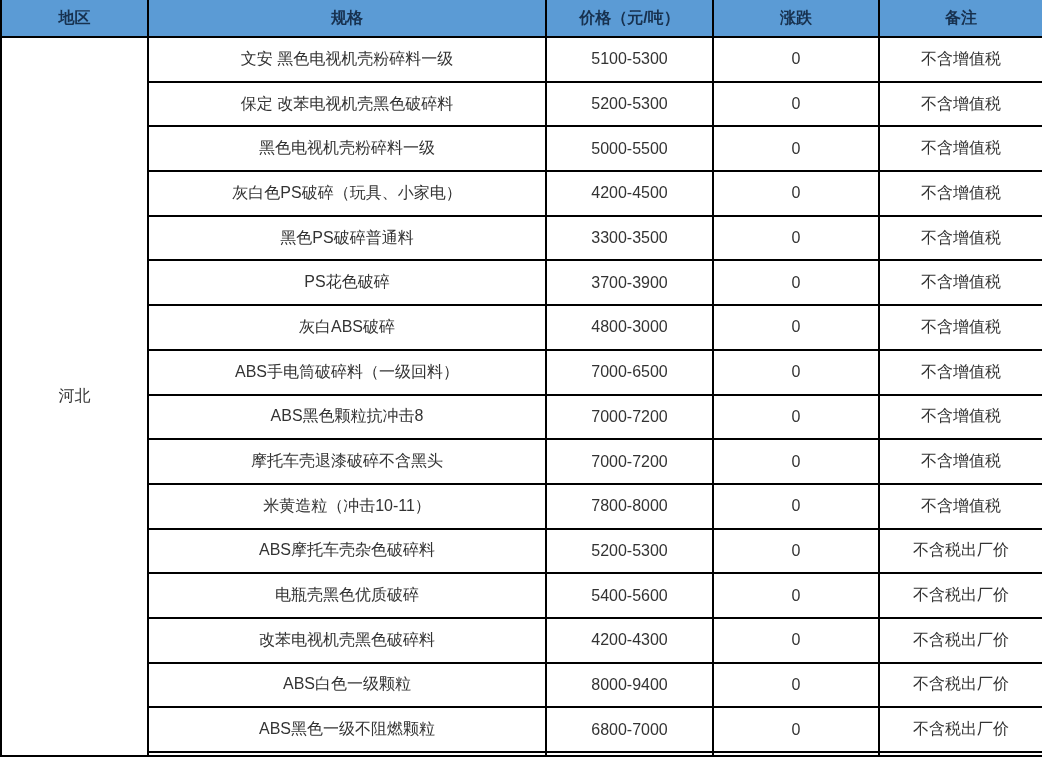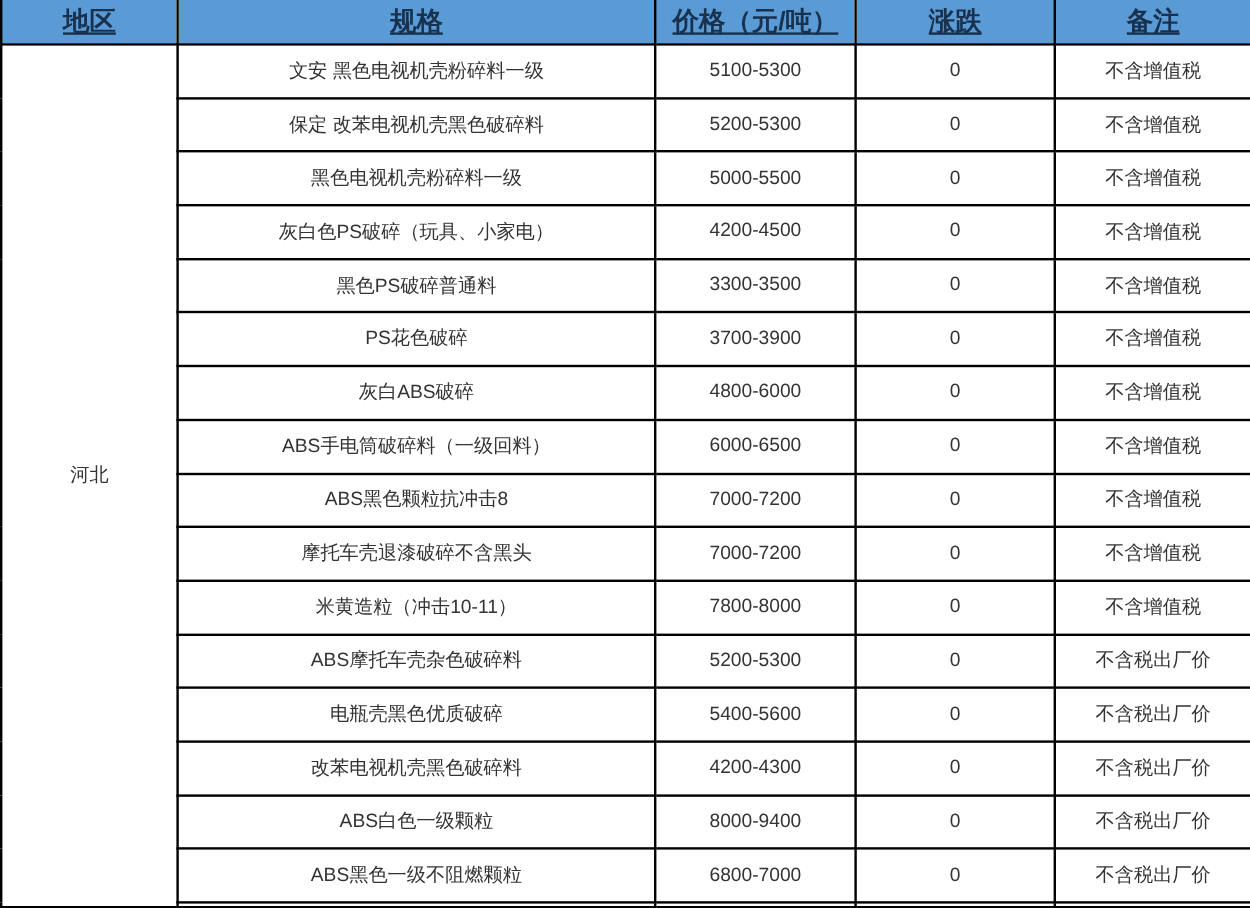--- a/index.html
+++ b/index.html
@@ -26,24 +26,23 @@
     text-align: center;
     vertical-align: middle;
     padding: 0 4px;
     overflow: hidden;
     white-space: nowrap;
   }
   table.price-table th {
     border-top: none;
     background: var(--header-bg, #5B9BD5);
     color: var(--header-text, #17314F);
-    font-size: 22px;
+    font-size: 16px;
     font-weight: 700;
     height: 36px;
-    text-decoration: underline;
   }
   table.price-table td {
     color: var(--body-text, #333333);
     font-size: 16px;
     font-weight: 400;
     background: #ffffff;
   }
   table.price-table td.region {
     font-size: 16px;
     color: var(--body-text, #333333);
@@ -104,27 +103,27 @@
           <td>不含增值税</td>
         </tr>
         <tr>
           <td>PS花色破碎</td>
           <td>3700-3900</td>
           <td>0</td>
           <td>不含增值税</td>
         </tr>
         <tr>
           <td>灰白ABS破碎</td>
-          <td>4800-6000</td>
+          <td>4800-3000</td>
           <td>0</td>
           <td>不含增值税</td>
         </tr>
         <tr>
           <td>ABS手电筒破碎料（一级回料）</td>
-          <td>6000-6500</td>
+          <td>7000-6500</td>
           <td>0</td>
           <td>不含增值税</td>
         </tr>
         <tr>
           <td>ABS黑色颗粒抗冲击8</td>
           <td>7000-7200</td>
           <td>0</td>
           <td>不含增值税</td>
         </tr>
         <tr>

